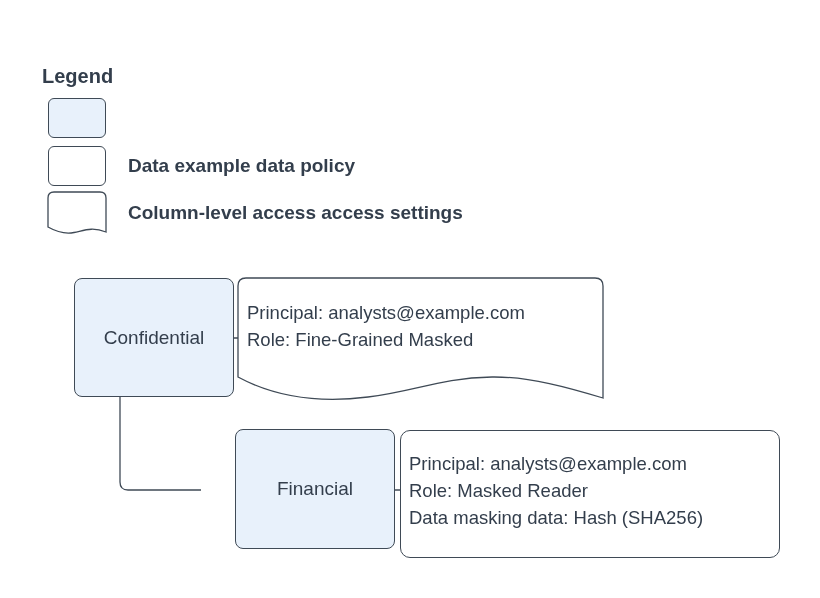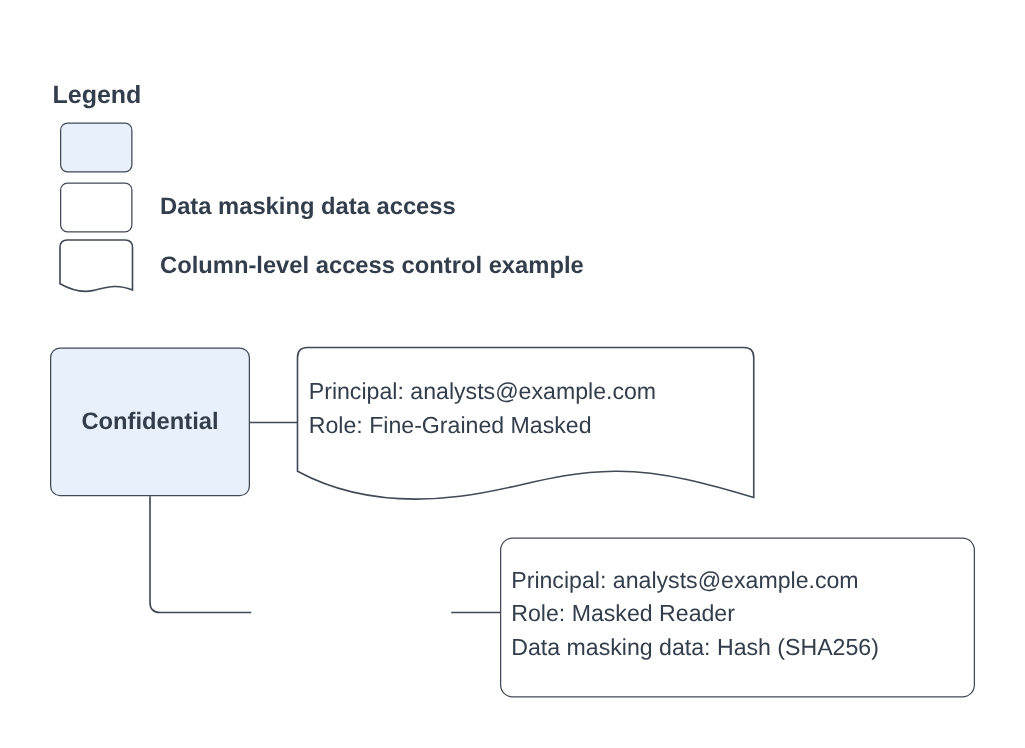--- a/index.html
+++ b/index.html
@@ -33,21 +33,21 @@
   .swatch.blue{background:var(--policy-tag-fill);}
   .legend-label{
     position:absolute;left:128px;
     font-size:19px;font-weight:bold;line-height:26px;white-space:nowrap;
   }
   .node{
     position:absolute;box-sizing:border-box;
     border:1.3px solid var(--shape-stroke);
     border-radius:8px;background:var(--policy-tag-fill);
     display:flex;align-items:center;justify-content:center;
-    font-size:19px;font-weight:bold;
+    font-size:19px;font-weight:normal;margin-left:34px;
   }
   .info-box{
     position:absolute;left:400px;top:430px;width:380px;height:128px;
     box-sizing:border-box;
     border:1.3px solid var(--shape-stroke);
     border-radius:10px;background:#fff;
     display:flex;flex-direction:column;justify-content:center;
     padding:0 6px 8px 8px;
   }
   .anno-line{font-size:18.5px;line-height:27px;white-space:nowrap;}
@@ -81,27 +81,30 @@
     <path class="wire" d="M 120 397 L 120 482 Q 120 490 128 490 L 201 490"></path>
 
     <path class="wire" d="M 361 490 L 400 490"></path>
   </svg>
 
   <div class="legend-title">Legend</div>
 
   <div class="swatch blue" style="top:98px"></div>
   <div class="swatch" style="top:146px"></div>
 
-  <div class="legend-label" style="top:153px">Data masking data access</div>
-  <div class="legend-label" style="top:200px">Column-level access control example</div>
+  <div class="legend-label" style="top:153px">Data example data policy</div>
+  <div class="legend-label" style="top:200px">Column-level access access settings</div>
 
   <div class="node" style="left:40px;top:278px;width:160px;height:119px">
     <span>Confidential</span>
   </div>
 
+  <div class="node" style="left:201px;top:429px;width:160px;height:120px">
+    <span>Financial</span>
+  </div>
 
   <div class="doc-text">
     <div class="anno-line">
       <b>Principal:</b>
       <span>analysts@example.com</span>
     </div>
     <div class="anno-line">
       <b>Role:</b>
       <span>Fine-Grained Masked</span>
     </div>

